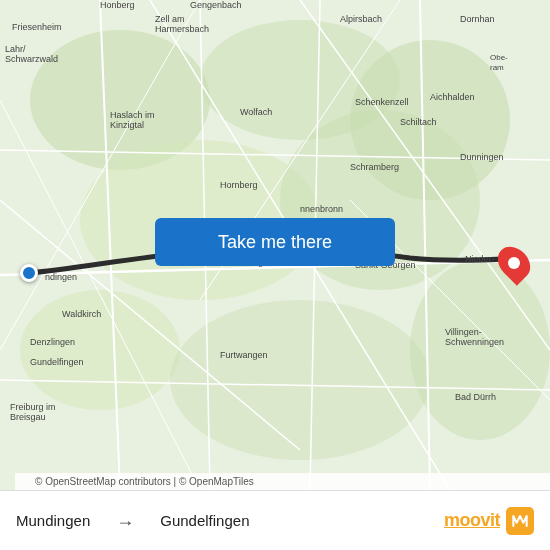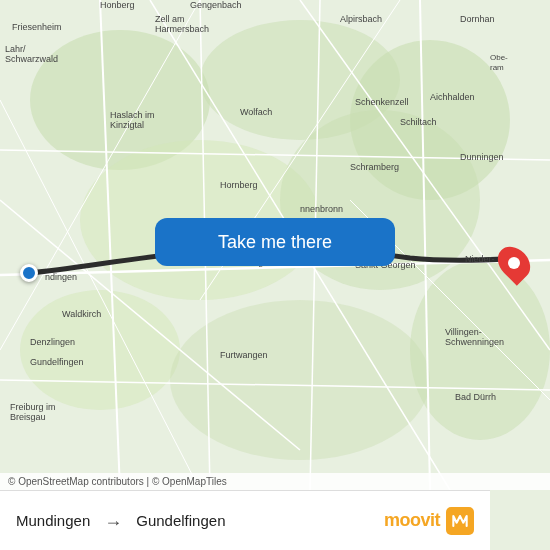--- a/index.html
+++ b/index.html
@@ -28,21 +28,21 @@
     
     .take-me-there-btn {
       position: absolute;
       top: 218px;
       left: 155px;
       width: 240px;
       height: 48px;
       background: #1a73c8;
       color: white;
       border: none;
-      border-radius: 12px;
+      border-radius: 6px;
       font-size: 18px;
       font-weight: 500;
       cursor: pointer;
       display: flex;
       align-items: center;
       justify-content: center;
       z-index: 10;
     }
 
     
@@ -98,38 +98,38 @@
       top: 50%;
       left: 50%;
       transform: translate(-50%, -50%);
     }
 
     
     .attribution {
       background: rgba(255,255,255,0.85);
       font-size: 10px;
       color: #555;
-      padding: 3px 8px;
+      padding: 3px 20px;
       position: absolute;
       bottom: 0;
-      left: 0;
+      left: 15px;
       right: 0;
       z-index: 7;
     }
 
     
     .bottom-bar {
-      width: 490px;
+      width: 550px;
       height: 60px;
       background: white;
       display: flex;
       align-items: center;
       padding: 0 16px;
       border-top: 1px solid #ddd;
-      gap: 0;
+      gap: 12px;
     }
 
     .bottom-origin {
       font-size: 15px;
       font-weight: 400;
       color: #222;
     }
 
     .bottom-arrow {
       font-size: 18px;
@@ -148,20 +148,21 @@
       display: flex;
       align-items: center;
       gap: 6px;
     }
 
     .moovit-text {
       font-size: 18px;
       font-weight: 700;
       color: #f5a623;
       letter-spacing: -0.5px;
+      text-decoration: underline;
     }
 
     .moovit-icon {
       width: 28px;
       height: 28px;
       background: #f5a623;
       border-radius: 5px;
       display: flex;
       align-items: center;
       justify-content: center;

